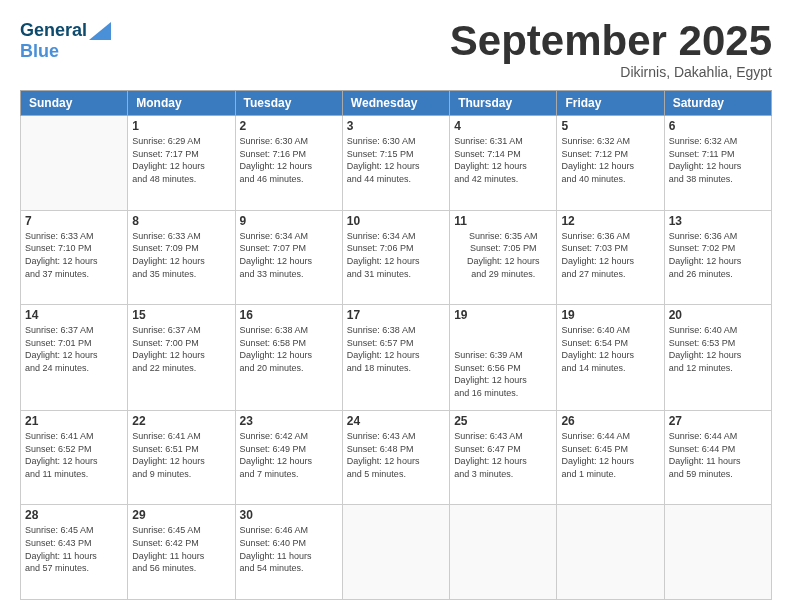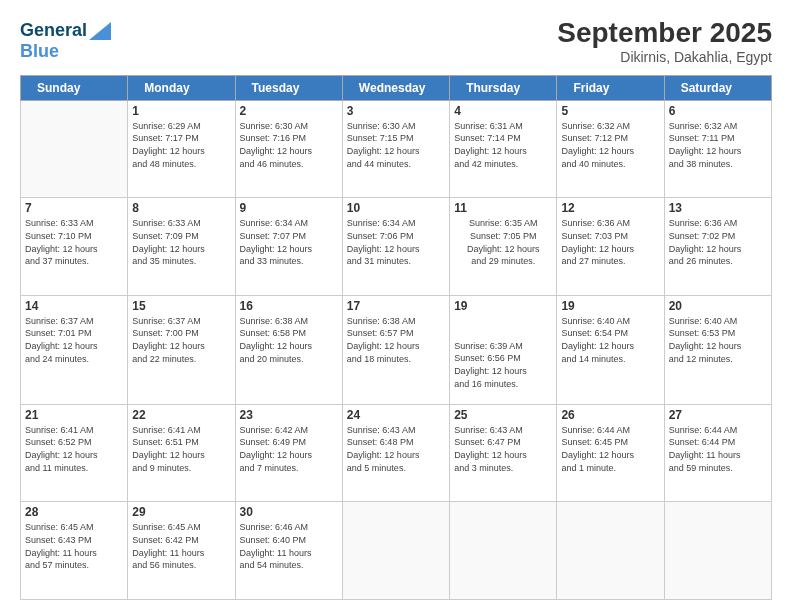--- a/index.html
+++ b/index.html
@@ -36,41 +36,41 @@
     .logo-text-blue {
       font-size: 18px;
       font-weight: bold;
       color: #4a90d9;
       line-height: 1;
     }
     .title-block {
       text-align: right;
     }
     .month-title {
-      font-size: 28px;
+      font-size: 42px;
       font-weight: bold;
       color: #333;
       line-height: 1.1;
     }
     .location {
       font-size: 14px;
       color: #555;
     }
     .calendar {
       flex: 1;
       border-collapse: collapse;
       width: 100%;
       table-layout: fixed;
     }
     .calendar th {
       background-color: #3a7abf;
       color: #fff;
       font-size: 12px;
       font-weight: bold;
-      padding: 5px 16px;
+      padding: 5px 8px;
       text-align: left;
       border: 1px solid #aaa;
     }
     .calendar td {
       border: 1px solid #ccc;
       vertical-align: top;
       padding: 3px 4px;
       font-size: 9.5px;
       color: #333;
       height: 88px;

